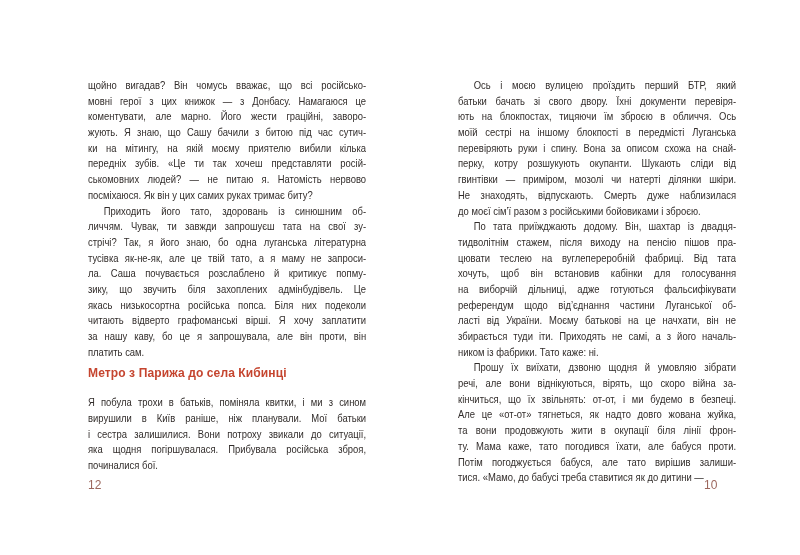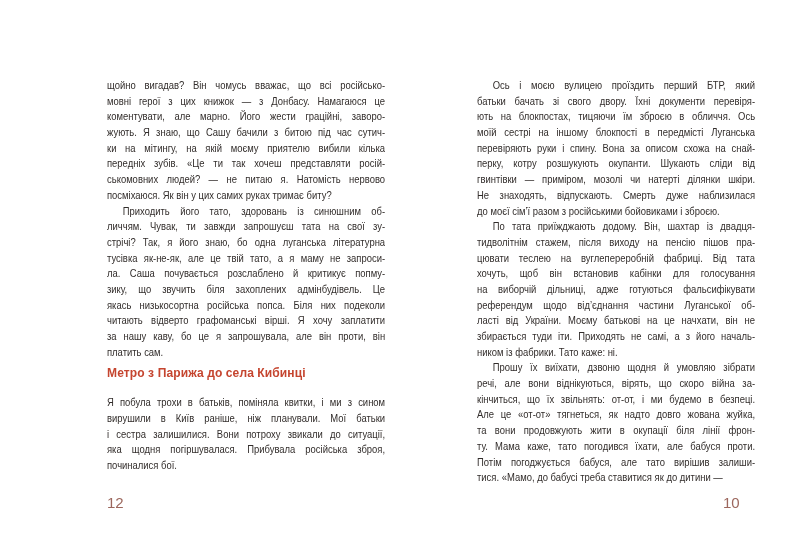--- a/index.html
+++ b/index.html
@@ -1,41 +1,41 @@
 <!DOCTYPE html>
 <html lang="uk"><head>
 <meta charset="utf-8">
 <style>
   html,body{margin:0;padding:0;}
   body{
     width:800px;height:555px;position:relative;background:#ffffff;
     font-family:"Liberation Sans","DejaVu Sans",sans-serif;
     overflow:hidden;
   }
-  .book-spread{position:absolute;inset:0;background:#ffffff;margin-left:19px;}
+  .book-spread{position:absolute;inset:0;background:#ffffff;}
   .page-col{
     position:absolute;top:78px;width:300px;
     transform:scaleX(0.927);transform-origin:0 0;
   }
   #left-col{left:88px;}
   #right-col{left:458px;}
   .line{
     height:15.7px;line-height:15.7px;font-size:10.2px;
     color:#322d2b;text-align:justify;text-align-last:justify;
     overflow:hidden;white-space:normal;
   }
   .line.last{text-align-last:left;}
   .line.indent{padding-left:17px;}
   .heading{
     margin-top:4px;margin-bottom:14px;height:17px;line-height:17px;
     font-size:13px;font-weight:bold;color:#c5452f;
     letter-spacing:0.1px;
   }
   .folio{
-    position:absolute;top:497px;font-size:15px;line-height:11px;
+    position:absolute;top:480px;font-size:12px;line-height:11px;
     color:#9c675d;
   }
   #folio-left{left:88px;}
   #folio-right{left:704px;}
 </style>
 </head>
 <body>
 
 <div class="book-spread">
 

